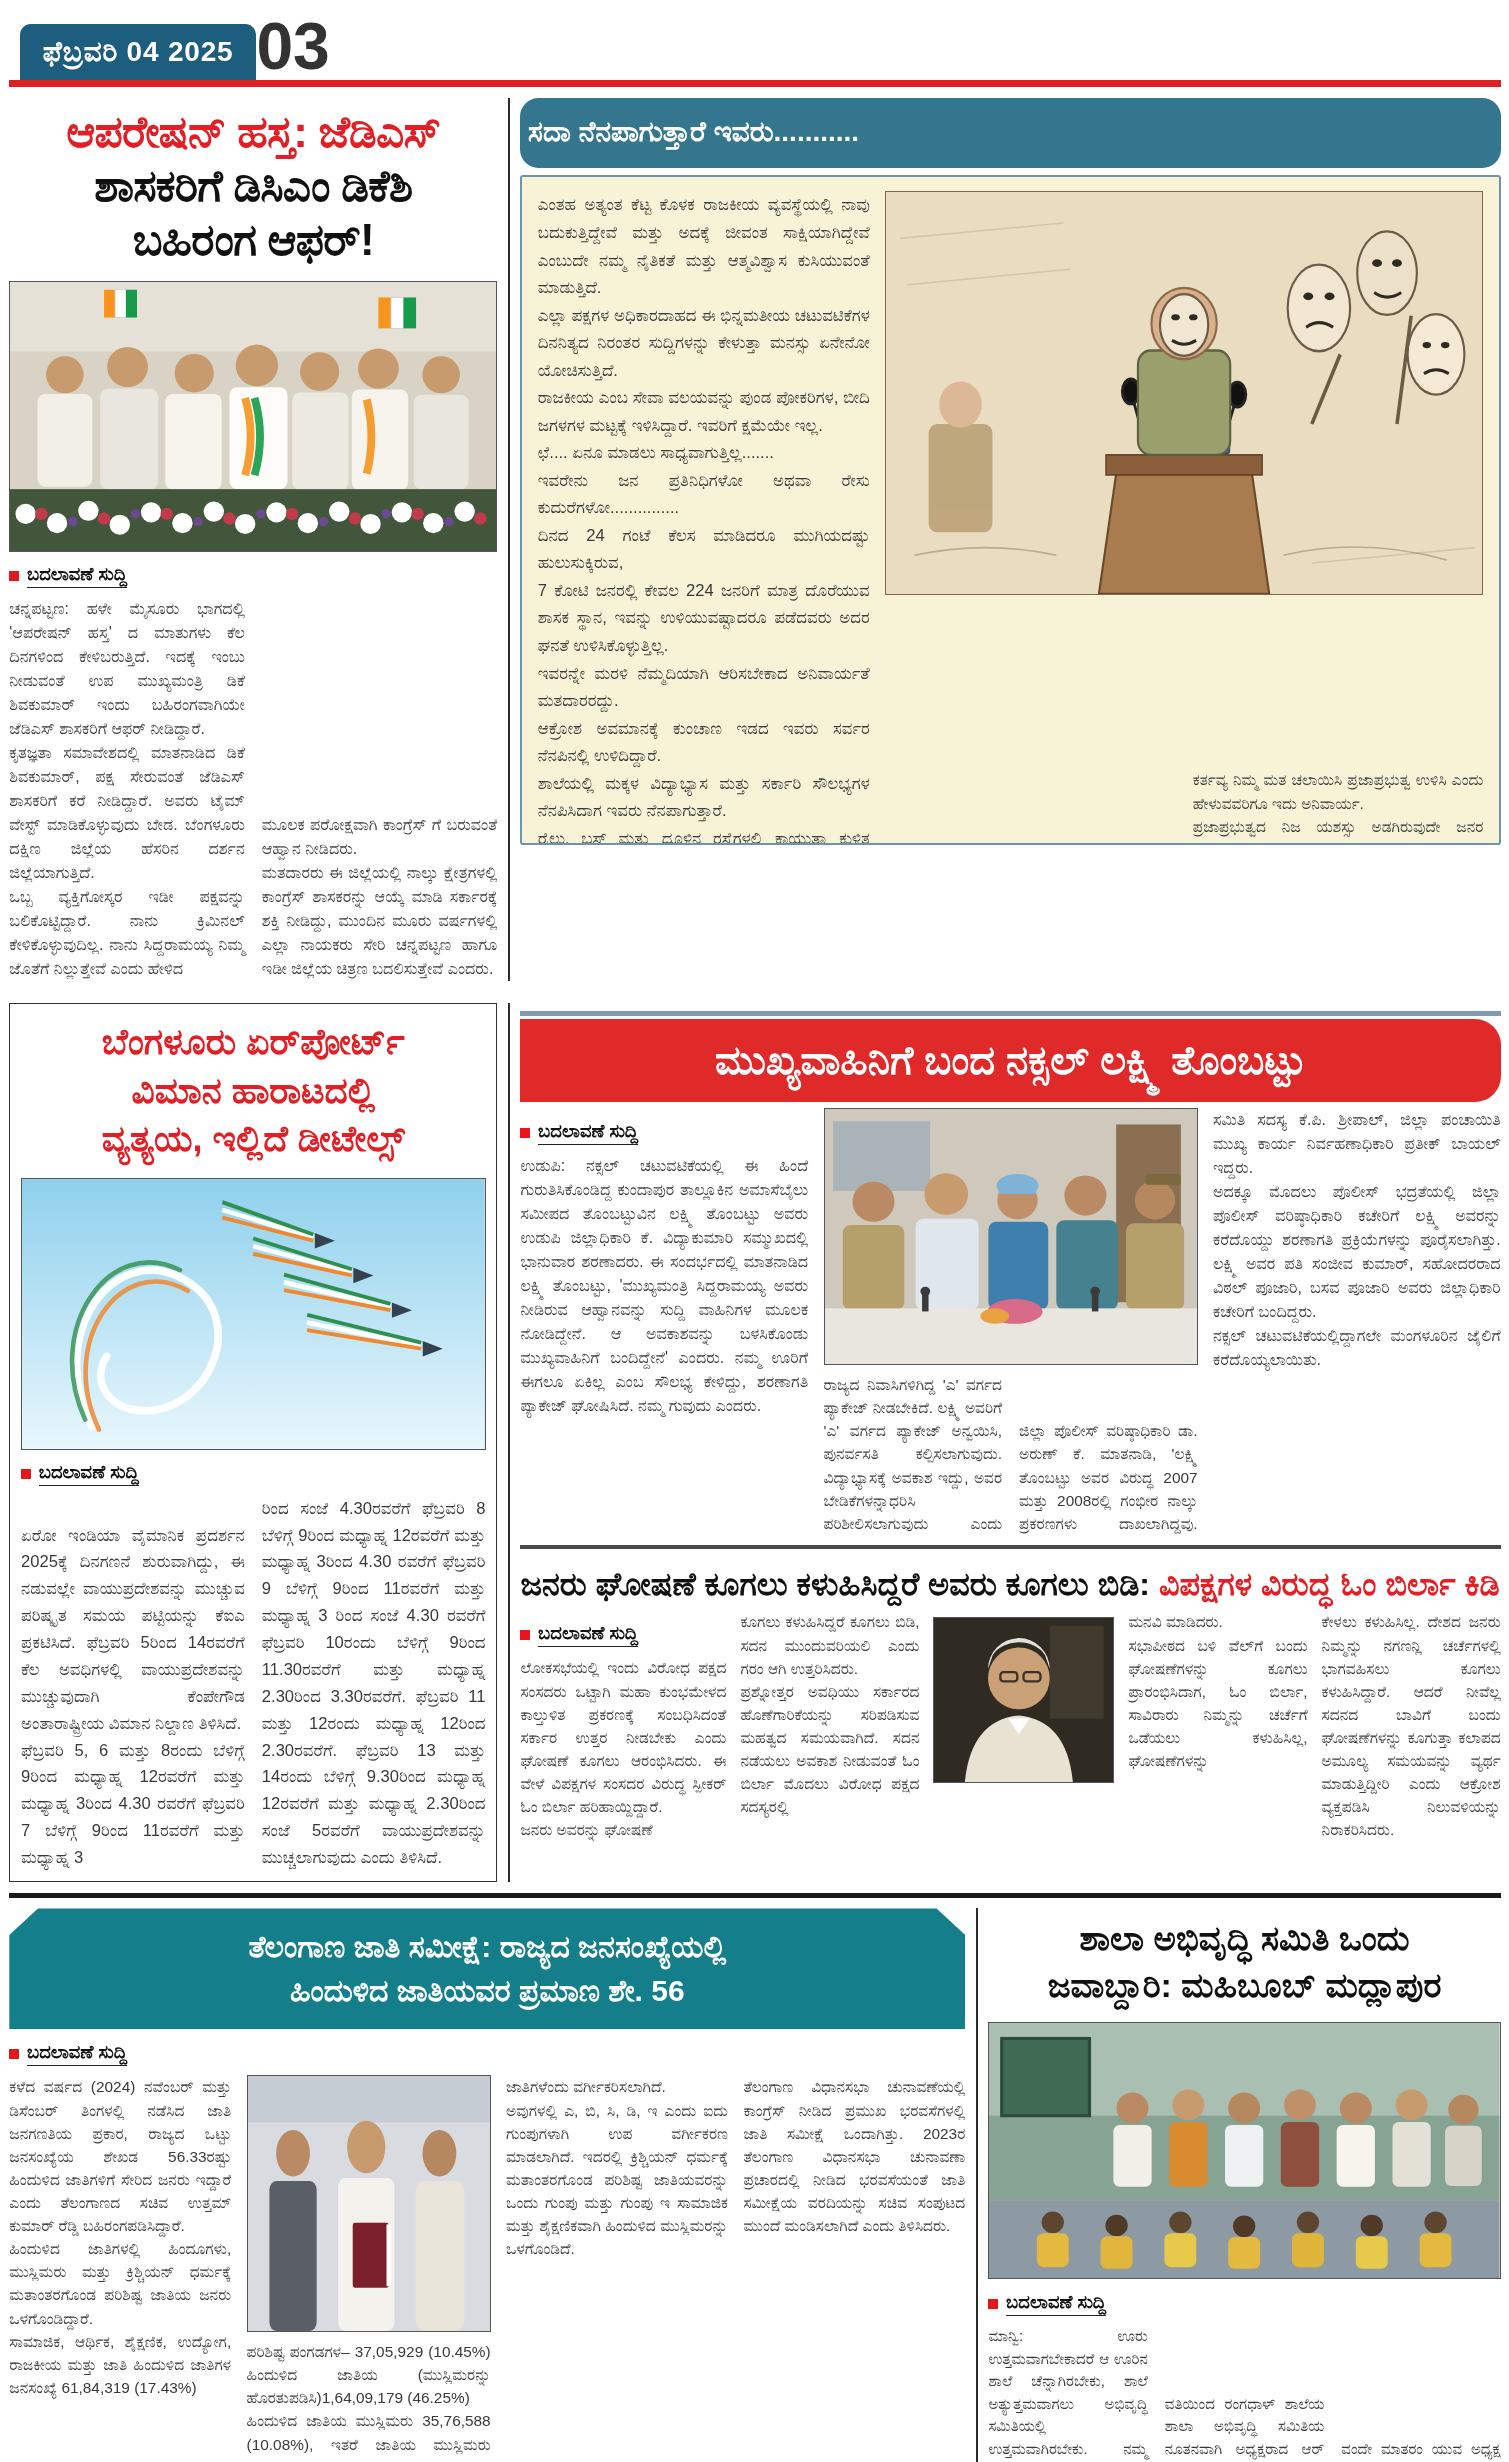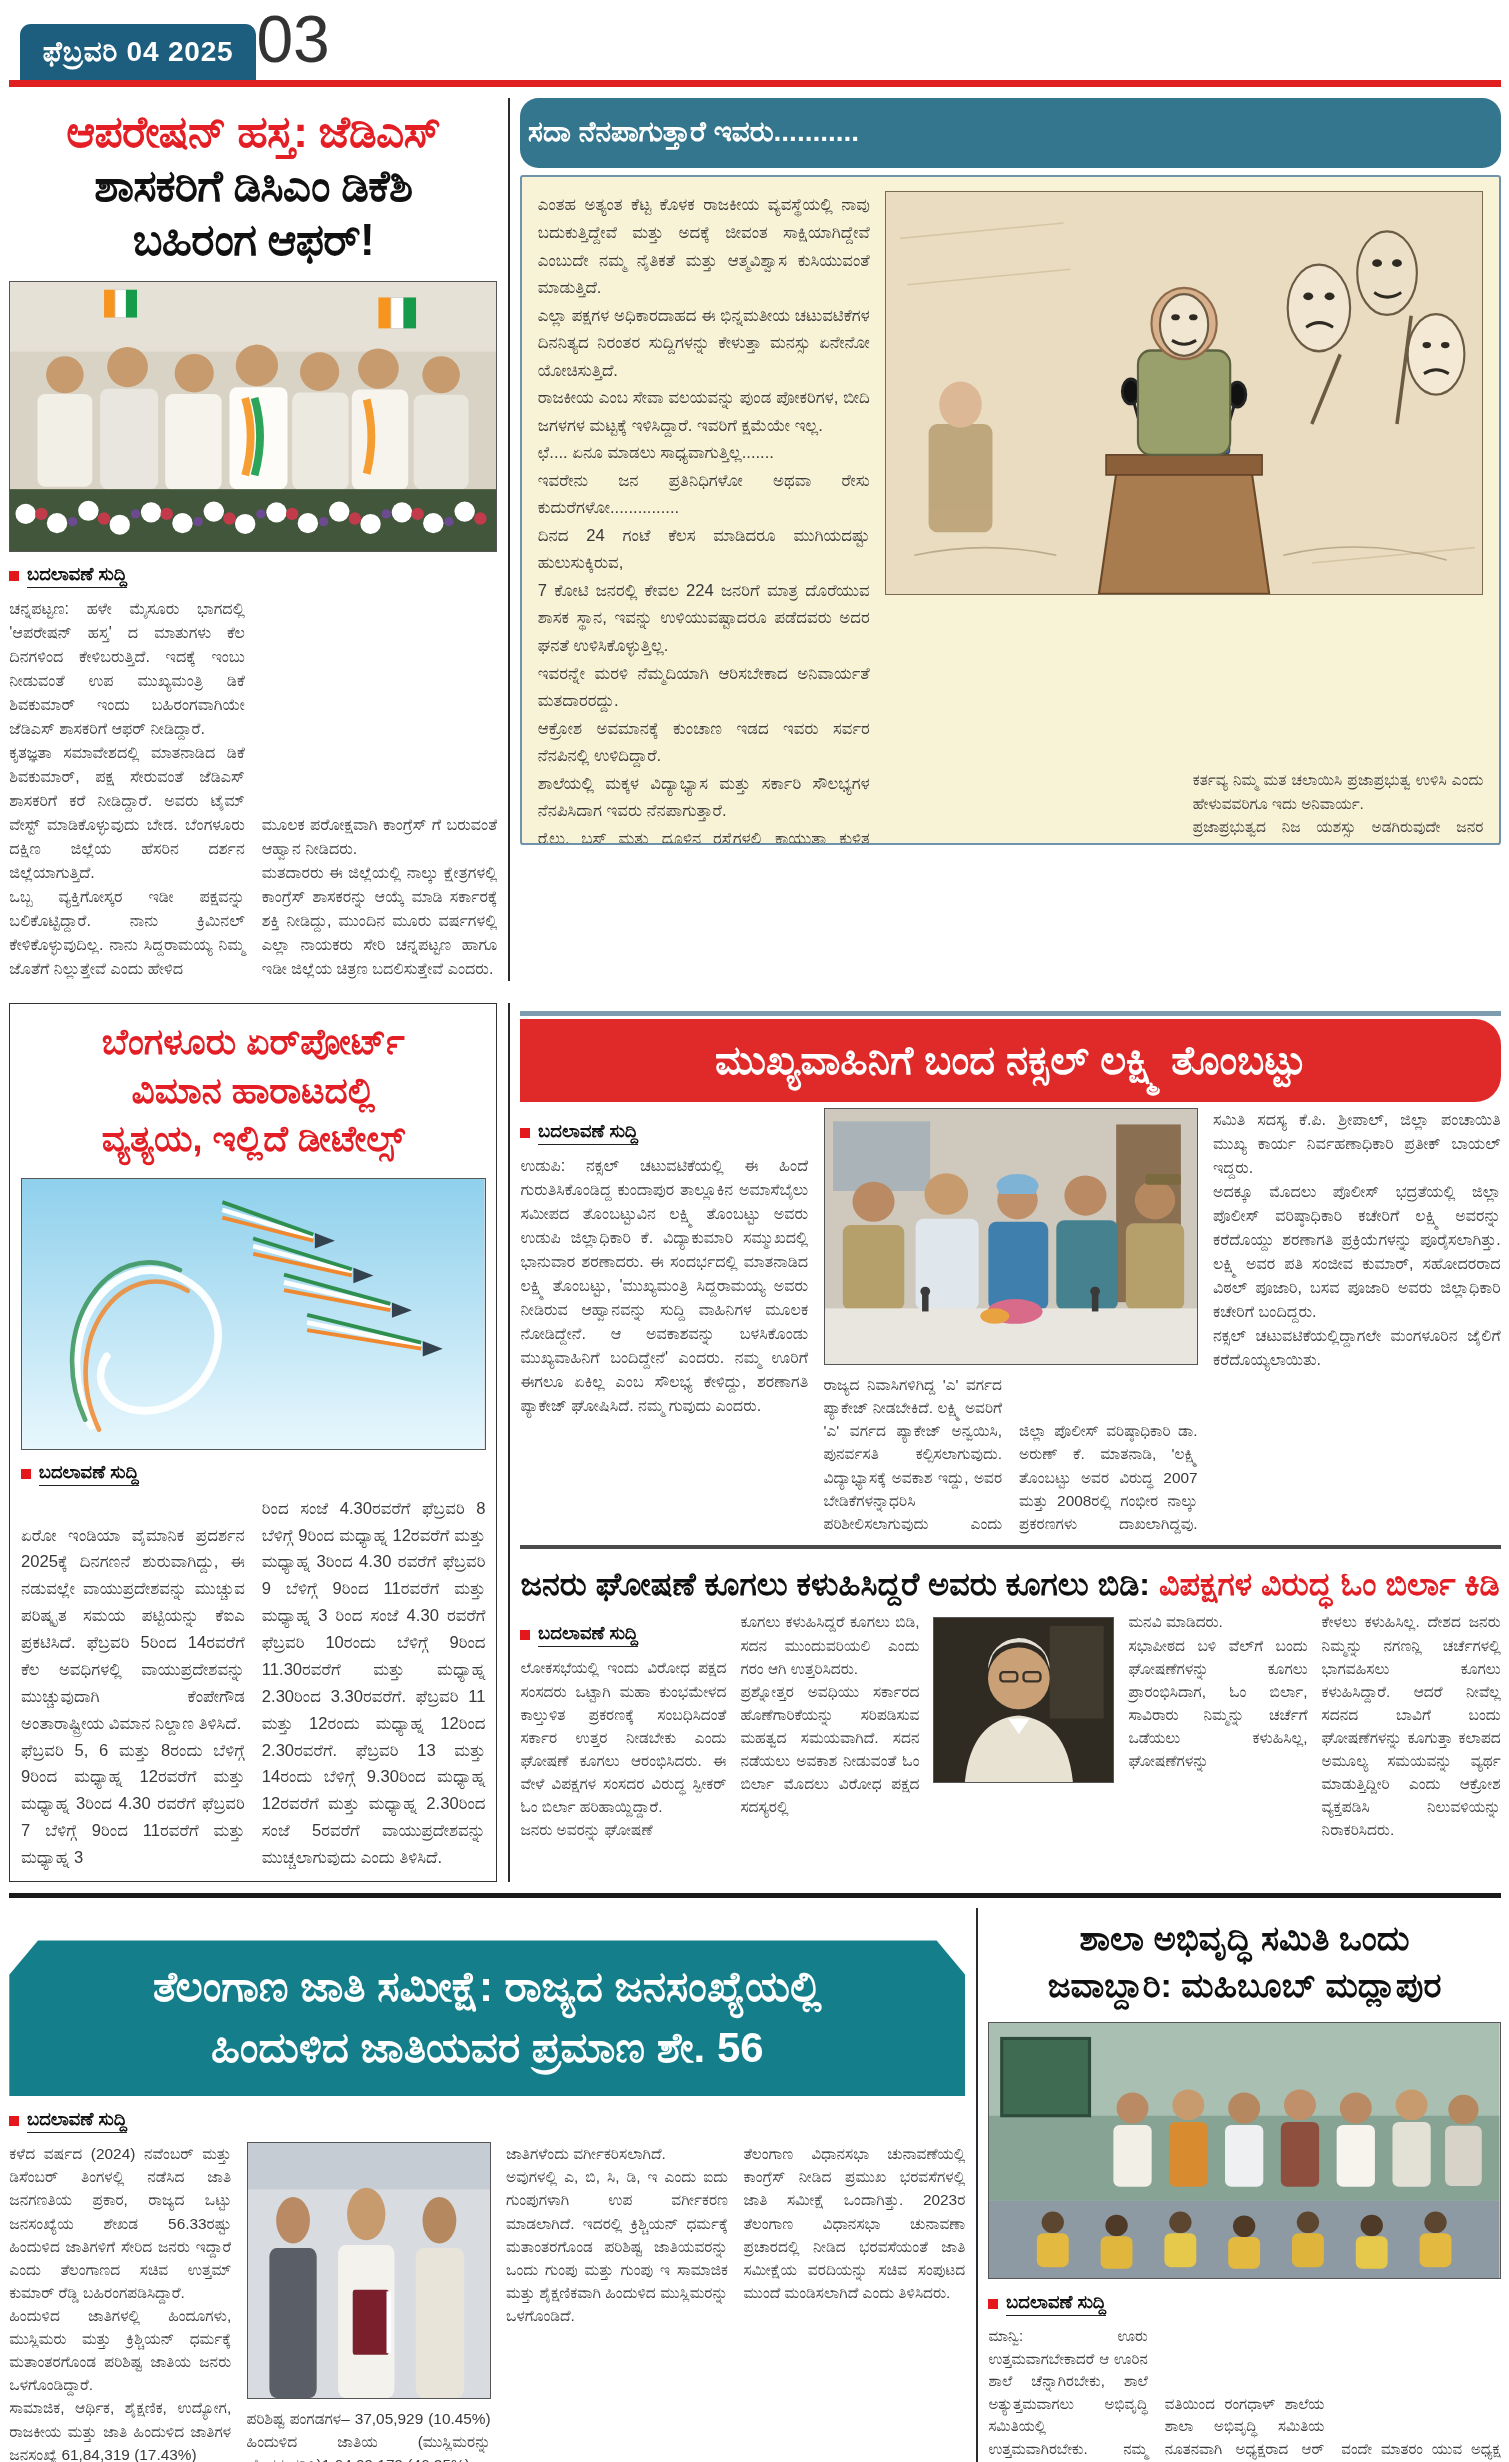--- a/index.html
+++ b/index.html
@@ -4,21 +4,21 @@
 <style>
   html,body{margin:0;padding:0;background:#ffffff;}
   body{font-family:"Liberation Sans","DejaVu Sans",sans-serif;color:#222;}
   .page{width:1510px;min-height:2462px;background:#fff;position:relative;box-sizing:border-box;}
   
   .hdr{display:flex;align-items:flex-end;height:80px;padding:0 10.8px;box-sizing:border-box;}
   .date-badge{background:#1d5e7e;color:#fff;font-size:28px;font-weight:bold;padding:12.4px 23px 10.8px;border-radius:10.8px 10.8px 0 0;letter-spacing:0.8px;margin-left:9px;}
   .masthead{flex:1;text-align:center;font-size:62px;font-weight:800;line-height:1;padding-bottom:4.6px;letter-spacing:-0.8px;}
   .m-first{color:#e3171c;}
   .m-rest{color:#31709f;}
-  .page-num{font-size:66px;font-weight:400;color:#333;padding:0 20px 8px 0;line-height:1;}
+  .page-num{font-size:66px;font-weight:700;color:#333;padding:0 20px 1px 0;line-height:1;}
   .red-rule{height:7px;background:#e02020;margin:0 9.3px;}
   
   .band{display:flex;gap:10.8px;padding:10.8px 9.3px;box-sizing:border-box;overflow:hidden;}
   .vsep{width:1.5px;background:#2b2b2b;align-self:stretch;}
   .hsep-blue{height:5.4px;background:#7d9cb0;margin:7.7px 0 3.1px;}
   .hsep-dark{height:3.9px;background:#4a4a4a;margin:4.6px 0 7.7px;}
   .band-sep{height:4.6px;background:#1a1a1a;margin:0 9.3px;}
   .byline{display:flex;align-items:center;gap:7.7px;margin:12.4px 0 9.3px;}
   .byline .sq{width:10px;height:10px;background:#e3171c;flex:none;}
   .byline .bl-label{font-weight:bold;font-size:18px;color:#111;border-bottom:1.5px solid #222;padding-bottom:2.3px;}
@@ -55,21 +55,21 @@
   .nax-photo{height:255px;margin-bottom:7.7px;}
   .nax-mid .cols .coltext{font-size:15.4px;}
   
   .birla-headline{font-size:32px;font-weight:800;line-height:1.3;margin:7.7px 0 4.6px;}
   .birla-grid{display:flex;gap:14px;height:232px;overflow:hidden;}
   .birla-grid .coltext{font-size:15.4px;}
   .birla-photo{width:179px;flex:none;height:164px;align-self:flex-start;margin-top:6.2px;}
   .b-col1{flex:1.15;}
   
   .art6{width:956px;flex:none;overflow:hidden;}
-  .teal-box2{background:#147f8b;color:#fff;font-size:42px;font-weight:800;text-align:center;line-height:1.45;padding:17px 23px;clip-path:polygon(3% 0,97% 0,100% 22%,100% 100%,0 100%,0 22%);margin-top:32px;}
+  .teal-box2{background:#147f8b;color:#fff;font-size:30px;font-weight:800;text-align:center;line-height:1.45;padding:17px 23px;clip-path:polygon(3% 0,97% 0,100% 22%,100% 100%,0 100%,0 22%);}
   .tel-grid{display:grid;grid-template-columns:1fr 1.1fr 1fr 1fr;gap:15.4px;height:494px;overflow:hidden;}
   .tel-grid .coltext{font-size:15.4px;}
   .tel-photo{height:255px;margin-bottom:7.7px;}
   
   .art7{flex:1;min-width:0;overflow:hidden;}
   .school-headline{font-size:34px;font-weight:800;color:#111;text-align:center;line-height:1.4;margin:6.2px 0 12.4px;}
   .school-photo{height:255px;}
   .art7 .coltext{font-size:15px;}
 </style>
 </head>

